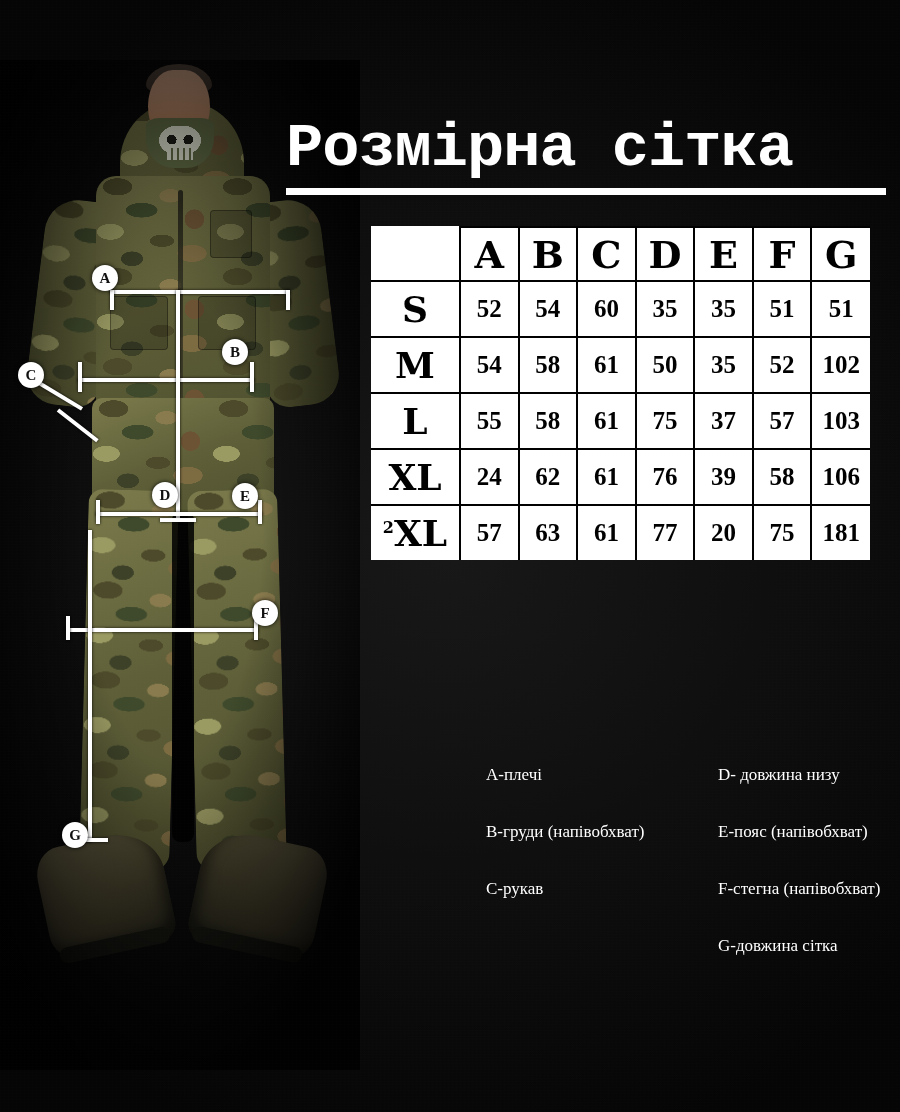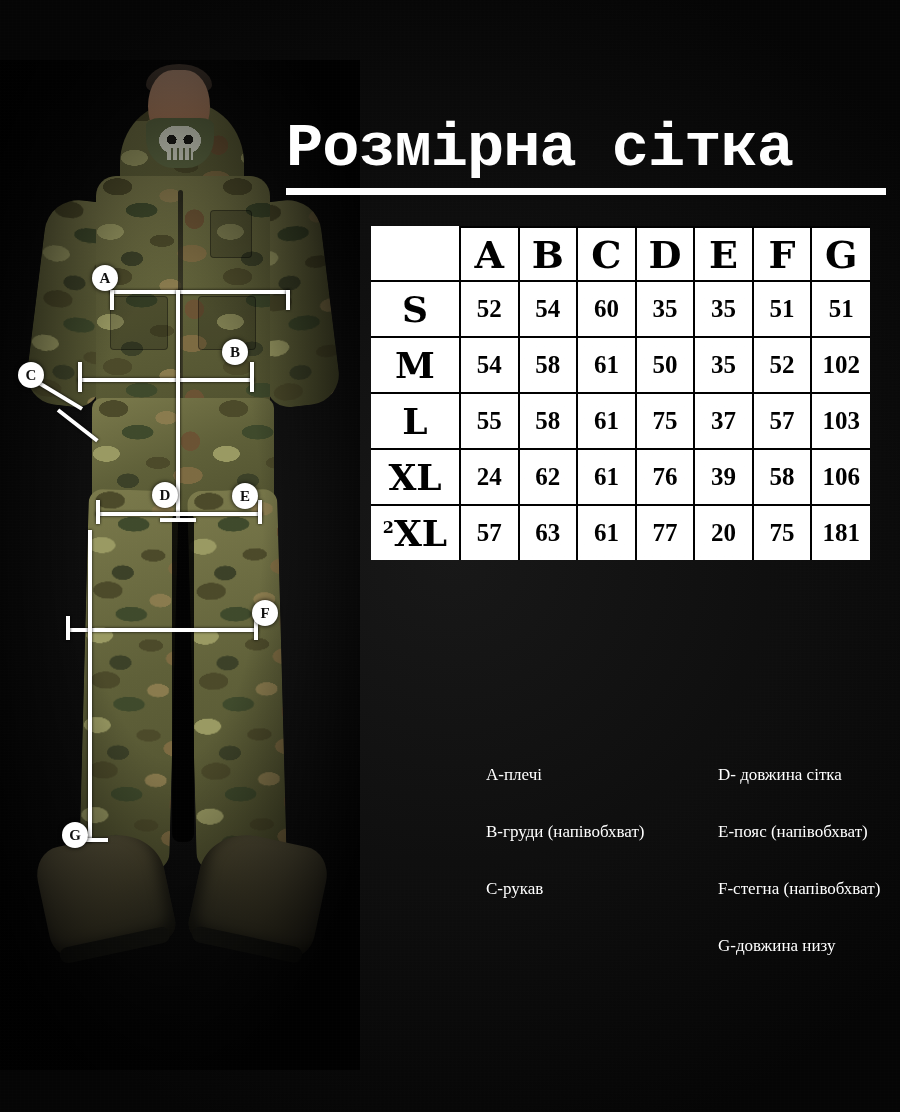--- a/index.html
+++ b/index.html
@@ -453,21 +453,21 @@
   </div>
 
 
   <div id="legend">
     <div class="col">
       <div>A-плечі</div>
       <div>B-груди (напівобхват)</div>
       <div>C-рукав</div>
     </div>
     <div class="col">
-      <div>D- довжина сітка</div>
+      <div>D- довжина низу</div>
       <div>E-пояс (напівобхват)</div>
       <div>F-стегна (напівобхват)</div>
-      <div>G-довжина низу</div>
+      <div>G-довжина сітка</div>
     </div>
   </div>
 
   <div id="grain"></div>
 </div>
 
 </body></html>

